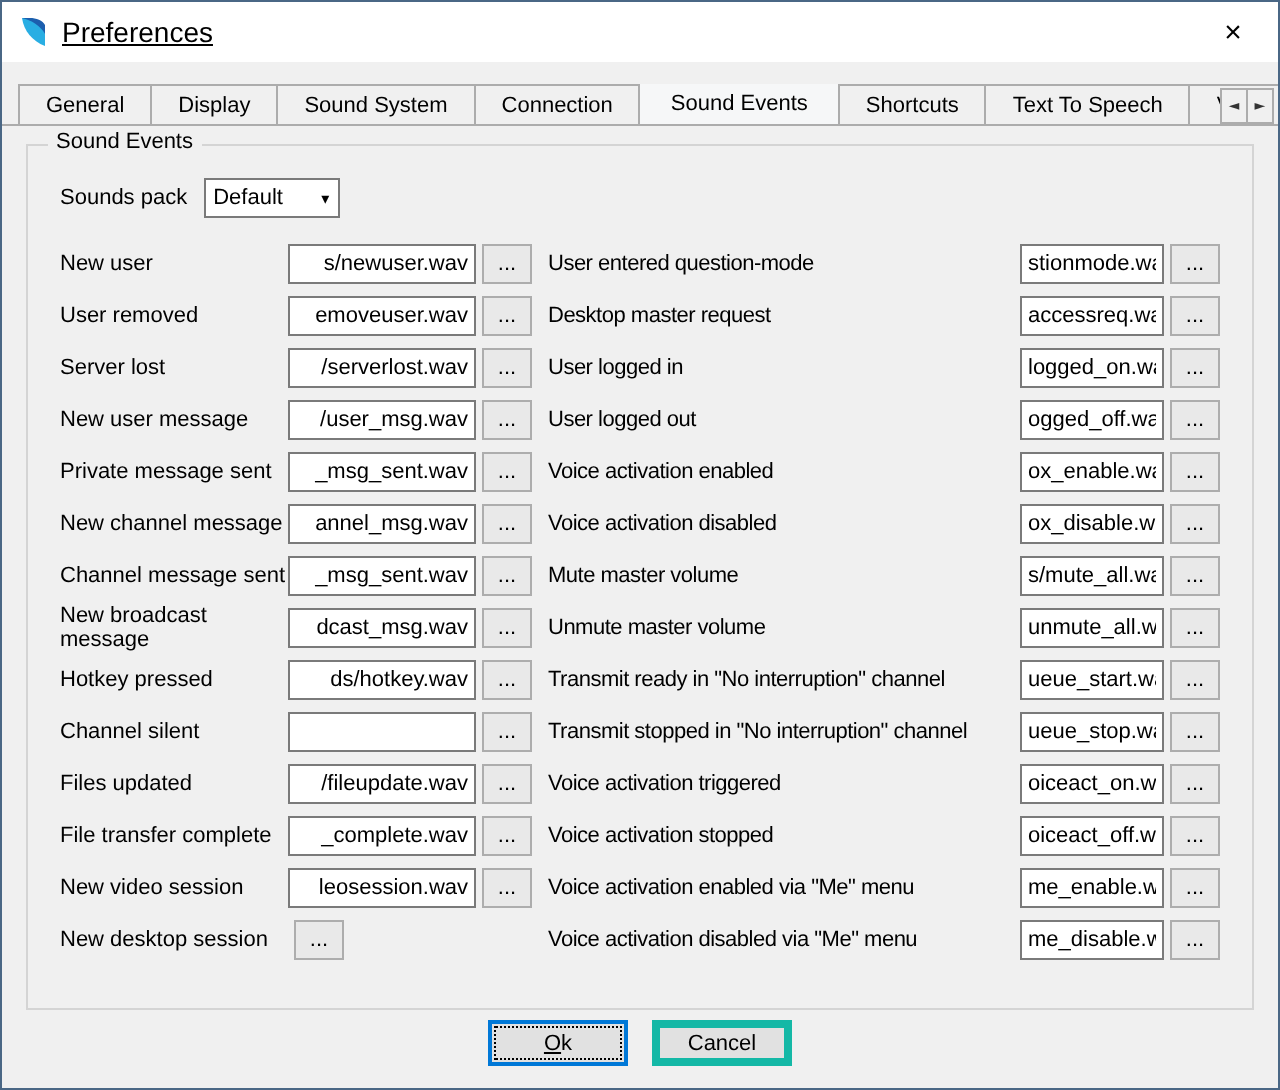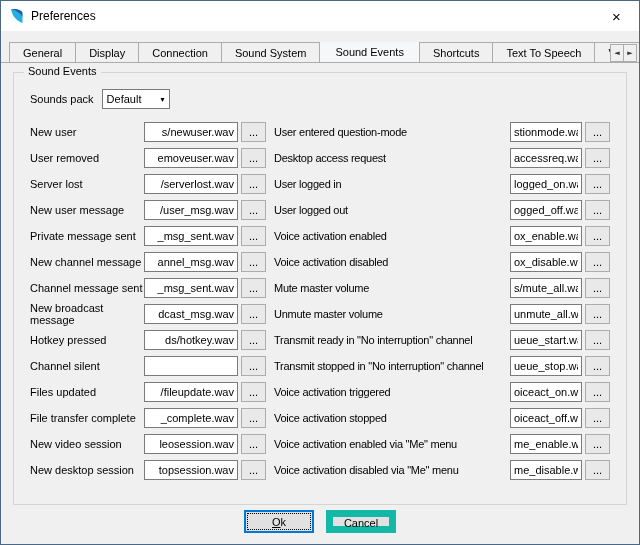--- a/index.html
+++ b/index.html
@@ -4,21 +4,21 @@
 <style>
   * { box-sizing: border-box; margin: 0; padding: 0; }
   html,body { width:640px; height:545px; }
   body { font-family: "Liberation Sans", "DejaVu Sans", sans-serif; font-size: 11px; color:#000; }
 
   .window { position:relative; width:640px; height:545px; background:#f0f0f0; border:1px solid #4a6785; overflow:hidden; }
 
   
   .titlebar { position:absolute; top:0; left:0; right:0; height:30px; background:#ffffff; display:flex; align-items:center; }
   .title-icon { width:16px; height:16px; margin:0 6px 0 8px; flex:none; }
-  .title-text { font-size:12px; }
+  .title-text { font-size:14px;text-decoration:underline; }
   .close-btn { margin-left:auto; width:45px; height:30px; display:flex; align-items:center; justify-content:center; font-size:15px; cursor:default; }
 
   
   .tabbar { position:absolute; top:41px; left:8px; right:0; height:20px; display:flex; align-items:flex-end; overflow:hidden; z-index:3; white-space:nowrap; }
   .tab { height:20px; display:flex; align-items:center; padding:0 13px; border:1px solid #acacac; border-bottom:none; background:#f0f0f0; margin-right:-1px; flex:none; }
   .tab.active { height:24px; margin-bottom:-2px; padding:0 15px; background:#f6f7f8; border-bottom:1px solid #f0f0f0; position:relative; z-index:2; }
   .tab-scroll { position:absolute; top:43px; right:2px; display:flex; z-index:4; }
   .tsbtn { width:14px; height:18px; border:1px solid #acacac; background:#f0f0f0; font-size:7px; color:#333; display:flex; align-items:center; justify-content:center; font-family:"DejaVu Sans", sans-serif; }
   .tsbtn + .tsbtn { margin-left:-1px; }
 
@@ -42,21 +42,21 @@
   .rlabel { flex:none; }
   .col-left  .rlabel { width:114px; }
   .col-right .rlabel { flex:1; min-width:0; padding-right:4px; white-space:nowrap; overflow:hidden; letter-spacing:-0.25px; }
   .rinput { height:20px; border:1px solid #7a7a7a; background:#fff; font:11px "Liberation Sans", sans-serif; padding:1px 3px; text-align:right; flex:none; }
   .col-left  .rinput { width:94px; }
   .col-right .rinput { width:72px; }
   .browse { width:25px; height:20px; margin-left:3px; border:1px solid #adadad; background:#e9e9e9; font:11px "Liberation Sans", sans-serif; flex:none; line-height:1; }
 
   
   .footer { position:absolute; left:0; right:0; bottom:11px; display:flex; justify-content:center; gap:12px; }
-  .btn { min-width:70px; height:23px; background:#e1e1e1; border:7px solid #14b8a6; font:11px "Liberation Sans", sans-serif; }
+  .btn { min-width:70px; height:23px; background:#e1e1e1; border:4px solid #14b8a6; font:11px "Liberation Sans", sans-serif; }
   .btn.ok { border:2px solid #0078d7; outline:1px dotted #000; outline-offset:-4px; }
   .accel { text-decoration:underline; }
 </style>
 </head>
 <body>
 
 <div class="window">
 
   <div class="titlebar">
     <span class="title-icon">
@@ -67,22 +67,22 @@
     </span>
     <span class="title-text">Preferences</span>
     <div class="close-btn">
       <span>×</span>
     </div>
   </div>
 
   <div class="tabbar" id="tabbar">
       <div class="tab">General</div>
       <div class="tab">Display</div>
+      <div class="tab">Sound System</div>
       <div class="tab">Connection</div>
-      <div class="tab">Sound System</div>
       <div class="tab active">Sound Events</div>
       <div class="tab">Shortcuts</div>
       <div class="tab">Text To Speech</div>
       <div class="tab">Video</div>
     </div>
 
   <div class="tab-scroll">
     <button class="tsbtn">
       <span>◄</span>
     </button>
@@ -166,32 +166,31 @@
               <input class="rinput" type="text" value="_complete.wav" style="">
               <button class="browse">...</button>
             </div>
             <div class="row">
               <span class="rlabel">New video session</span>
               <input class="rinput" type="text" value="leosession.wav" style="">
               <button class="browse">...</button>
             </div>
             <div class="row">
               <span class="rlabel">New desktop session</span>
-              <input class="rinput" type="text" value="topsession.wav" style="">
               <button class="browse">...</button>
             </div>
           </div>
         <div class="col-right" id="col-right">
             <div class="row">
               <span class="rlabel">User entered question-mode</span>
               <input class="rinput" type="text" value="stionmode.wav" style="">
               <button class="browse">...</button>
             </div>
             <div class="row">
-              <span class="rlabel">Desktop access request</span>
+              <span class="rlabel">Desktop master request</span>
               <input class="rinput" type="text" value="accessreq.wav" style="">
               <button class="browse">...</button>
             </div>
             <div class="row">
               <span class="rlabel">User logged in</span>
               <input class="rinput" type="text" value="logged_on.wav" style="">
               <button class="browse">...</button>
             </div>
             <div class="row">
               <span class="rlabel">User logged out</span>

